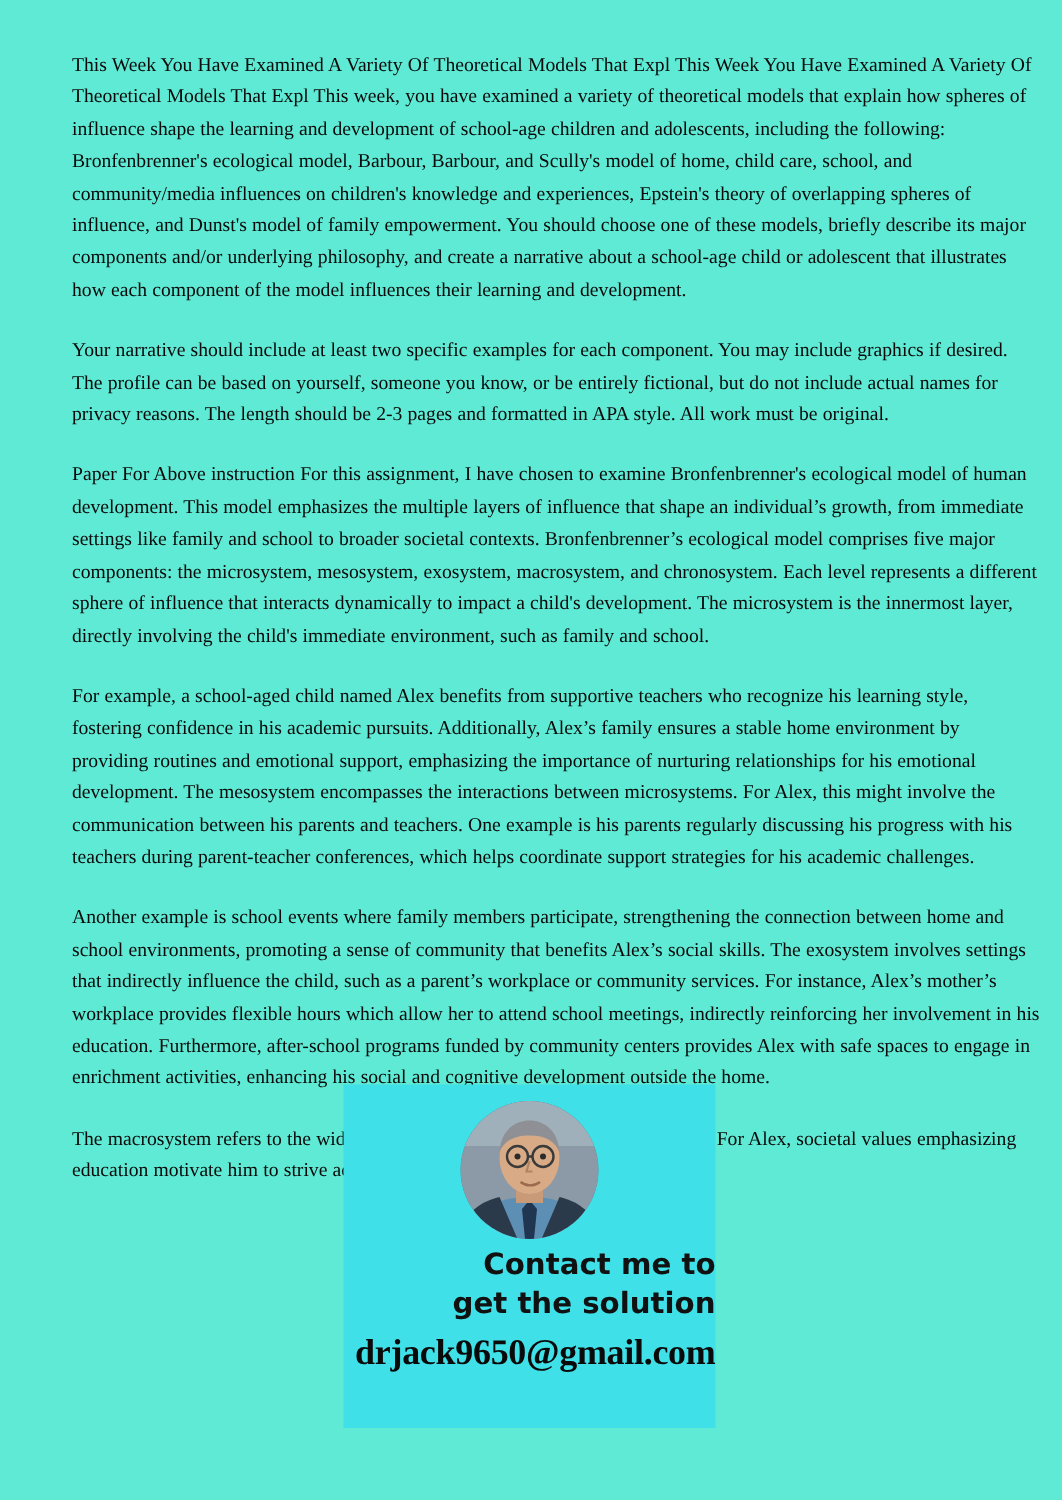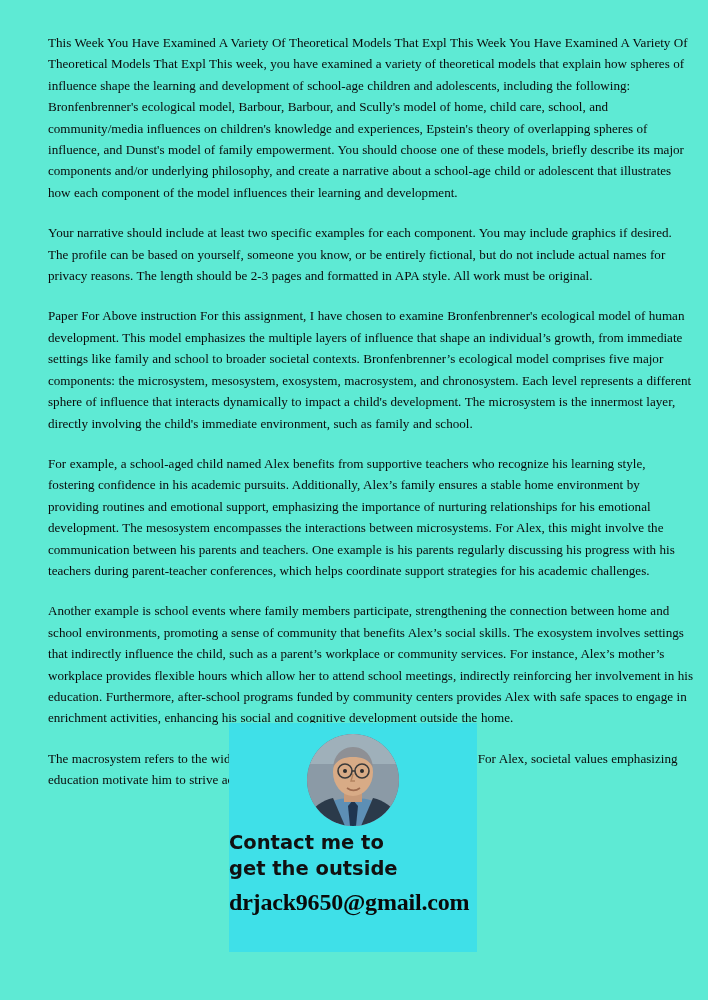--- a/index.html
+++ b/index.html
@@ -41,21 +41,21 @@
     margin-bottom: 0;
   }
   
   .contact-card {
     position: absolute;
     left: 229px;
     top: 723px;
     width: 248px;
     height: 229px;
     background: #3fe0e8;
-    text-align: left;
+    text-align: right;
     overflow: hidden;
   }
   .avatar {
     width: 92px;
     height: 92px;
     border-radius: 50%;
     margin: 11px auto 4px auto;
     overflow: hidden;
     position: relative;
     background: #6d7f8e;
@@ -127,18 +127,18 @@
           <circle cx="38" cy="37" r="2" fill="#2b2b2b"></circle>
           <circle cx="55" cy="37" r="2" fill="#2b2b2b"></circle>
 
           <path d="M46 40 L44 47 L48 47" fill="none" stroke="#b1835f" stroke-width="1.4"></path>
           <path d="M40 54 C44 57 49 57 53 54" fill="none" stroke="#9d6a4d" stroke-width="1.6"></path>
         </g>
       </svg>
     </div>
     <div class="contact-lines">
       <div>Contact me to</div>
-      <div>get the outside</div>
+      <div>get the solution</div>
     </div>
     <div class="contact-email">drjack9650@gmail.com</div>
   </div>
 
 </div>
 
 </body></html>

